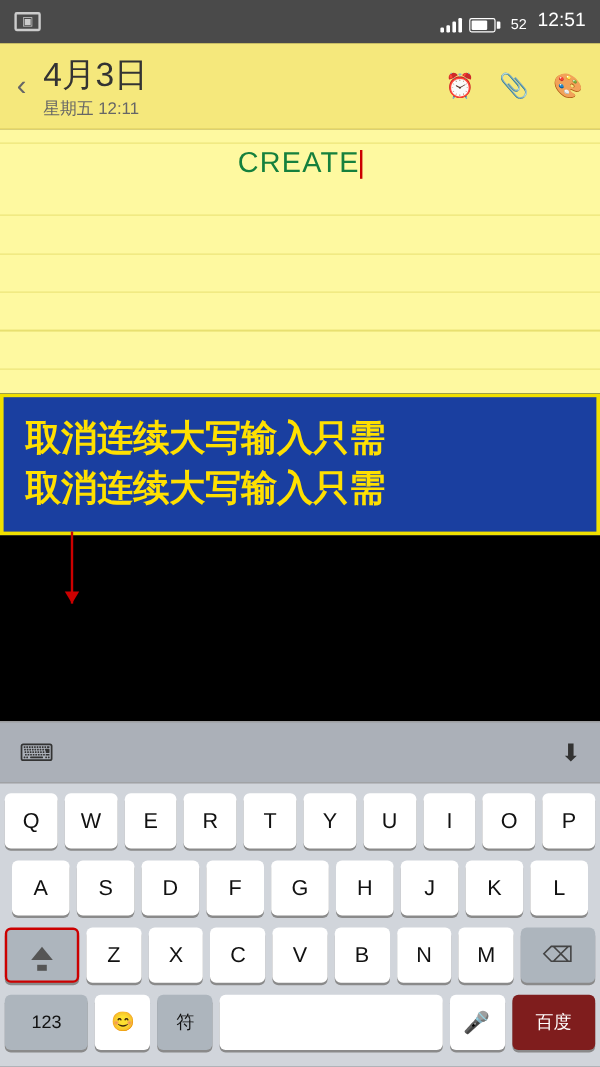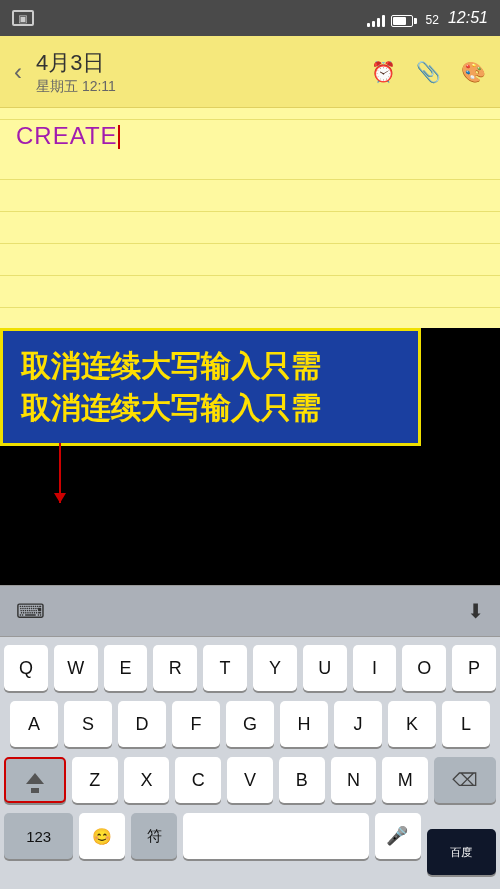--- a/index.html
+++ b/index.html
@@ -97,21 +97,21 @@
     .back-arrow {
       color: #666;
       font-size: 24px;
       margin-right: 14px;
       line-height: 1;
     }
     .note-date-block {
       flex: 1;
     }
     .note-date-main {
-      font-size: 22px;
+      font-size: 28px;
       font-weight: 500;
       color: #333;
     }
     .note-date-sub {
       font-size: 14px;
       color: #666;
     }
     .header-icons {
       display: flex;
       gap: 20px;
@@ -139,40 +139,41 @@
         transparent 31px,
         #e8e070 31px,
         #e8e070 32px
       );
       background-position: 0 40px;
     }
     .note-text {
       position: relative;
       font-size: 24px;
       font-weight: 400;
-      color: #a21caf;
+      color: #15803d;
       letter-spacing: 1px;
       z-index: 2;
+      text-align: center;
     }
     .cursor {
       display: inline-block;
       width: 2px;
       height: 24px;
       background: #c00;
       vertical-align: text-bottom;
       animation: blink 1s step-end infinite;
     }
     @keyframes blink {
       0%, 100% { opacity: 1; }
       50% { opacity: 0; }
     }
 
     
     .annotation-banner {
-      width: 421px;
+      width: 500px;
       background: #1a3fa0;
       border: 3px solid #f0e000;
       padding: 14px 18px;
       position: relative;
       z-index: 5;
     }
     .annotation-text {
       color: #ffe000;
       font-size: 30px;
       font-weight: 700;
@@ -330,21 +331,21 @@
       <span style="height:9px;"></span>
       <span style="height:12px;"></span>
     </div>
     <div class="battery-icon">
       <div class="battery-body">
         <div class="battery-fill"></div>
       </div>
       <div class="battery-tip"></div>
     </div>
     <span class="battery-text">52</span>
-    <span style="color:#fff;font-size:16px;font-weight:500;font-style:italic;">12:51</span>
+    <span style="color:#fff;font-size:16px;font-weight:500;">12:51</span>
   </div>
 </div>
 
 <div class="note-header">
   <span class="back-arrow">‹</span>
   <div class="note-date-block">
     <div class="note-date-main">4月3日</div>
     <div class="note-date-sub">星期五 12:11</div>
   </div>
   <div class="header-icons">
@@ -421,16 +422,16 @@
         <span class="delete-icon">⌫</span>
       </div>
     </div>
 
     <div class="key-row">
       <div class="key key-123 key-dark">123</div>
       <div class="key key-emoji">😊</div>
       <div class="key key-fu key-dark">符</div>
       <div class="key key-space"></div>
       <div class="key key-mic">🎤</div>
-      <div class="key key-baidu" style="background:#0f172a;color:#fff;font-size:11px;margin-top:16px;">百度</div>
+      <div class="key key-baidu" style="background:#7f1d1d;color:#fff;font-size:15px;">百度</div>
     </div>
   </div>
 </div>
 
 </body></html>

